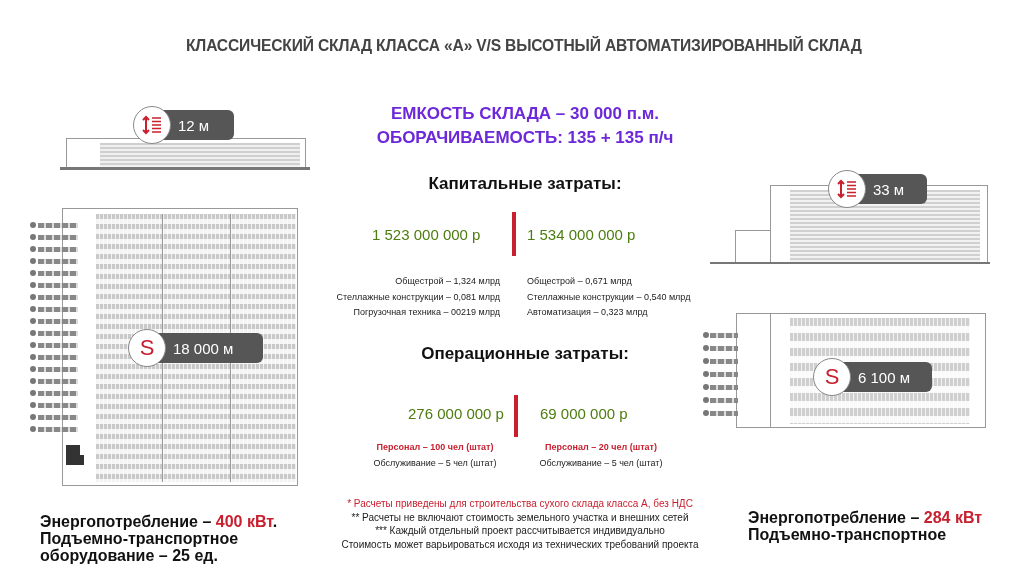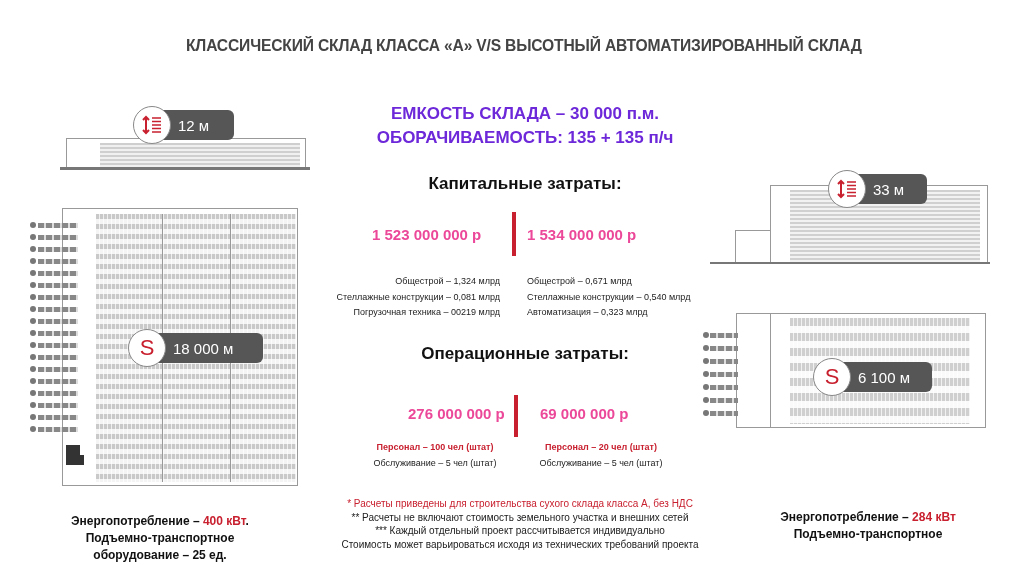--- a/index.html
+++ b/index.html
@@ -5,31 +5,31 @@
   * { box-sizing: border-box; margin: 0; padding: 0; }
   html, body { width: 1024px; height: 576px; background: #ffffff; overflow: hidden; }
   body { position: relative; font-family: "Liberation Sans", "DejaVu Sans", sans-serif; color: #111; }
 
   .title { position: absolute; left: 186px; top: 36px; font-size: 17px; font-weight: bold; color: #444; letter-spacing: -0.2px; white-space: nowrap; transform: scaleX(0.92); transform-origin: left top; }
 
   
   .center { position: absolute; left: 330px; width: 390px; text-align: center; }
   .cap-line { font-size: 17px; font-weight: bold; color: #6d28d9; white-space: nowrap; }
   .section-h { font-size: 17px; font-weight: bold; color: #111; }
-  .price { position: absolute; font-size: 15px; font-weight: bold; color: #ec4899; white-space: nowrap; }
+  .price { position: absolute; font-size: 15px; font-weight: normal; color: #4d7c0f; white-space: nowrap; }
   .vbar { position: absolute; width: 4px; background: #c8202f; }
   .brk { position: absolute; font-size: 9px; color: #222; line-height: 15.5px; white-space: nowrap; }
   .brk.right { text-align: right; }
   .op { position: absolute; font-size: 9px; line-height: 15.5px; text-align: center; white-space: nowrap; }
   .op .red { color: #c8202f; font-weight: bold; }
   .op .blk { color: #222; }
   .notes { position: absolute; left: 330px; top: 497px; width: 380px; text-align: center; font-size: 10px; line-height: 13.5px; color: #222; }
   .notes .red { color: #c8202f; }
 
-  .bottom { position: absolute; font-size: 12px; font-weight: bold; color: #111; text-align: center; line-height: 17px; }
+  .bottom { position: absolute; font-size: 16px; font-weight: bold; color: #111; line-height: 17px; }
   .bottom .red { color: #c8202f; }
 
   
   .drawing { position: absolute; border: 1px solid #bbb; background: #fafafa; }
   .rack-rows { position: absolute; background: repeating-linear-gradient(to bottom, #c9c9c9 0px, #c9c9c9 5px, #f4f4f4 5px, #f4f4f4 10px); }
   .rack-cols { position: absolute; background: repeating-linear-gradient(to right, transparent 0px, transparent 3px, rgba(255,255,255,0.7) 3px, rgba(255,255,255,0.7) 4px); }
   .floor { position: absolute; height: 3px; background: #777; }
   .dock { position: absolute; width: 40px; height: 5px; background: repeating-linear-gradient(to right, #888 0 6px, #ddd 6px 8px); }
   .dock-dot { position: absolute; width: 6px; height: 6px; border-radius: 50%; background: #777; }
 

